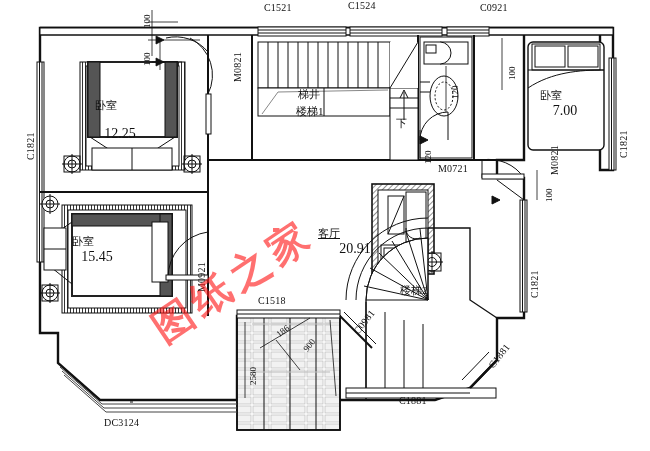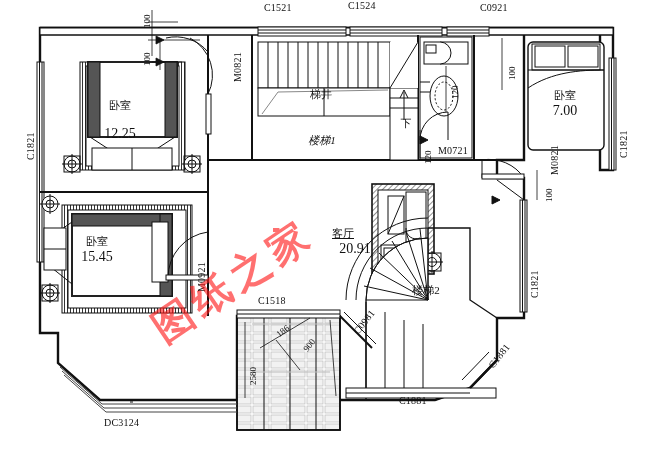--- a/index.html
+++ b/index.html
@@ -2,21 +2,21 @@
 <html><head>
 <meta charset="utf-8">
 <style>
   html,body{margin:0;padding:0;background:#ffffff;}
   body{width:650px;height:451px;overflow:hidden;
        font-family:"Liberation Serif","DejaVu Serif",serif;}
   #plan{position:relative;width:650px;height:451px;background:#fff;}
   #plan svg{position:absolute;left:0;top:0;}
   .lbl{position:absolute;color:#111;white-space:nowrap;line-height:1.05;
        font-family:"Liberation Serif","DejaVu Serif",serif;}
-  .roomname{font-size:11px;text-align:center;}
+  .roomname{font-size:11px;}
   .roomarea{font-size:14px;text-align:center;}
   .code{font-size:10px;letter-spacing:.2px;}
   .dim{font-size:9px;}
   .vert{transform-origin:left top;transform:rotate(-90deg);}
   .wm{position:absolute;color:#ff1a1a;font-weight:bold;pointer-events:none;}
   #wm-top{left:178px;top:6px;font-size:25px;letter-spacing:1px;
           font-family:"DejaVu Sans","Liberation Sans",sans-serif;}
   #wm-diag{left:172px;top:300px;font-size:40px;opacity:.62;
            transform:rotate(-34deg);transform-origin:left bottom;
            font-family:"DejaVu Sans","Liberation Sans",sans-serif;
@@ -311,38 +311,38 @@
   <div class="lbl roomname" style="left:72px;top:236px;width:50px;">卧室</div>
   <div class="lbl roomarea" style="left:72px;top:250px;width:50px;">15.45</div>
 
   <div class="lbl roomname" style="left:540px;top:90px;width:50px;">卧室</div>
   <div class="lbl roomarea" style="left:540px;top:104px;width:50px;">7.00</div>
 
   <div class="lbl roomname" style="left:318px;top:228px;width:50px;text-decoration:underline;">客厅</div>
   <div class="lbl roomarea" style="left:330px;top:242px;width:50px;">20.91</div>
 
   <div class="lbl roomname" style="left:298px;top:89px;width:46px;">梯井</div>
-  <div class="lbl roomname" style="left:296px;top:135px;width:52px;font-style:italic;">楼梯1</div>
+  <div class="lbl roomname" style="left:296px;top:106px;width:52px;">楼梯1</div>
   <div class="lbl roomname" style="left:396px;top:118px;width:20px;">下</div>
   <div class="lbl roomname" style="left:400px;top:285px;width:52px;">楼梯2</div>
 
   <div class="lbl code" style="left:264px;top:3px;">C1521</div>
   <div class="lbl code" style="left:348px;top:1px;text-align:center;">C1524</div>
   <div class="lbl code" style="left:452px;top:3px;margin-left:28px;">C0921</div>
   <div class="lbl code vert" style="left:26px;top:160px;">C1821</div>
   <div class="lbl code vert" style="left:619px;top:158px;">C1821</div>
   <div class="lbl code vert" style="left:530px;top:298px;">C1821</div>
   <div class="lbl code" style="left:258px;top:296px;">C1518</div>
   <div class="lbl code" style="left:352px;top:330px;transform:rotate(-52deg);transform-origin:left top;">C0981</div>
   <div class="lbl code" style="left:399px;top:396px;">C1881</div>
   <div class="lbl code" style="left:487px;top:364px;transform:rotate(-52deg);transform-origin:left top;">C1881</div>
   <div class="lbl code" style="left:104px;top:418px;">DC3124</div>
 
   <div class="lbl code vert" style="left:233px;top:82px;">M0821</div>
-  <div class="lbl code" style="left:438px;top:146px;">M0721</div>
+  <div class="lbl code" style="left:438px;top:164px;">M0721</div>
   <div class="lbl code vert" style="left:550px;top:175px;">M0821</div>
   <div class="lbl code vert" style="left:197px;top:292px;">M0921</div>
 
   <div class="lbl dim vert" style="left:143px;top:28px;">100</div>
   <div class="lbl dim vert" style="left:143px;top:66px;">100</div>
   <div class="lbl dim vert" style="left:451px;top:99px;">120</div>
   <div class="lbl dim vert" style="left:424px;top:164px;">120</div>
   <div class="lbl dim vert" style="left:508px;top:80px;">100</div>
   <div class="lbl dim vert" style="left:545px;top:202px;">100</div>
   <div class="lbl dim vert" style="left:249px;top:385px;">2580</div>

